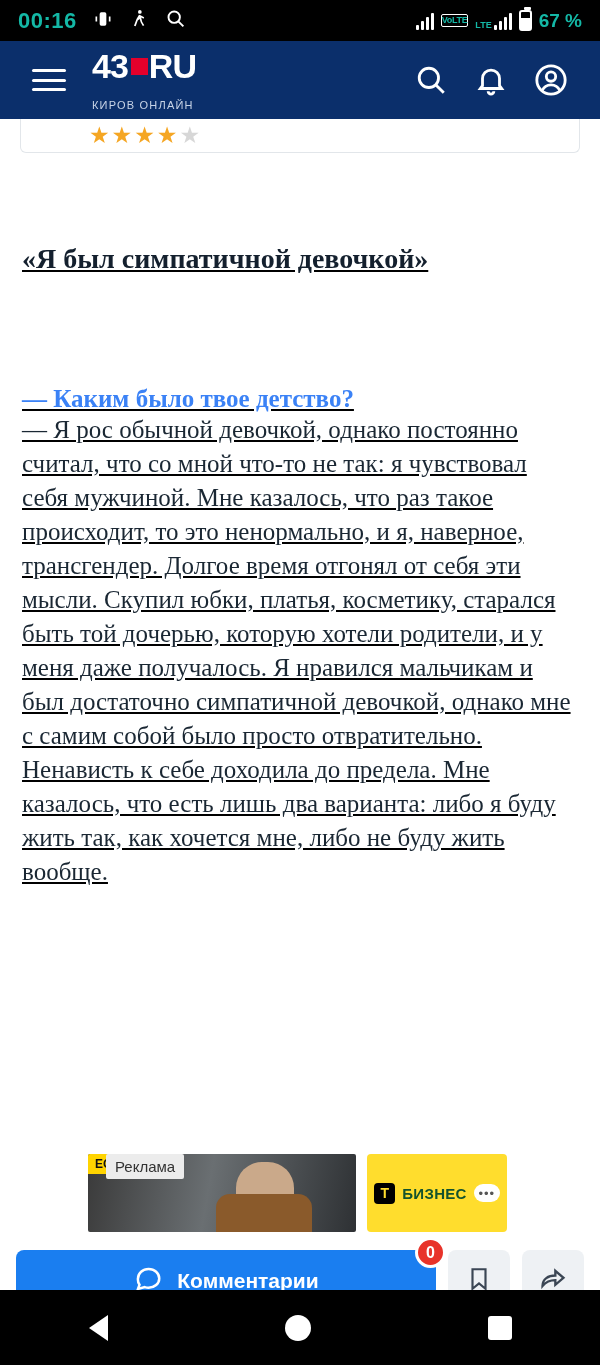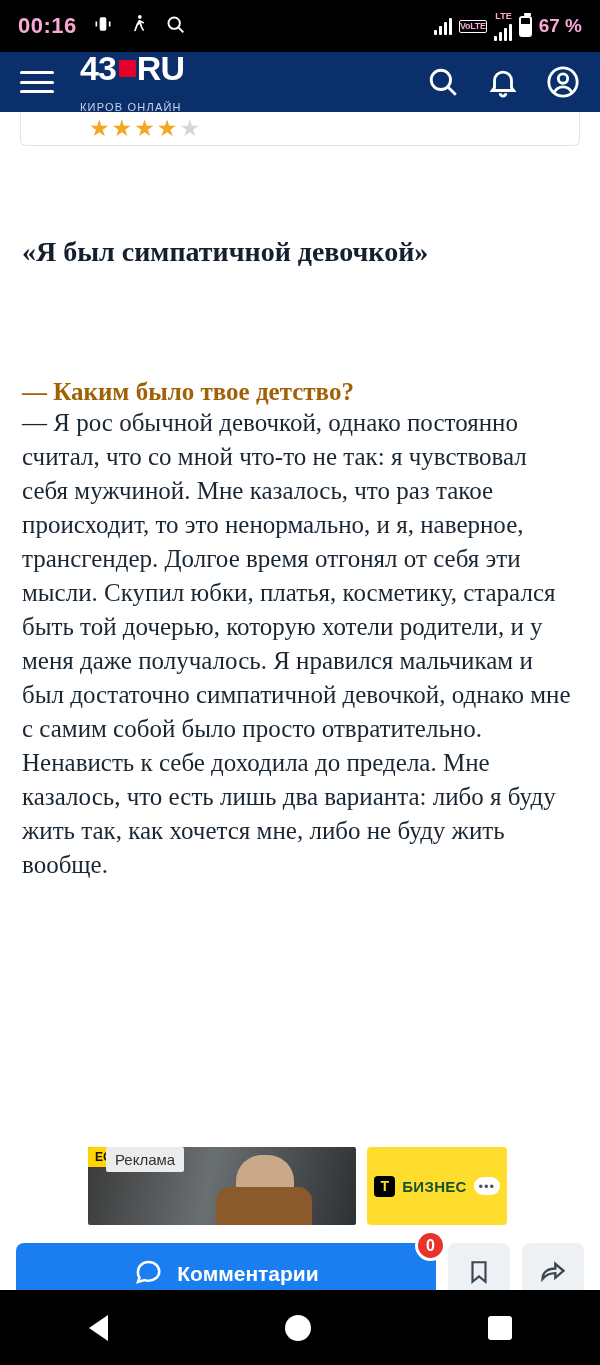--- a/index.html
+++ b/index.html
@@ -6,21 +6,21 @@
   html, body {
     width: 600px; height: 1365px;
     background: #ffffff;
     font-family: "Liberation Sans", sans-serif;
     overflow: hidden;
   }
   .screen { position: relative; width: 600px; height: 1365px; background:#fff; }
 
   
   .statusbar {
-    height: 52px; background:#000; color:#f9a8d4;
+    height: 41px; background:#000; color:#14b8a6;
     display:flex; align-items:center; justify-content:space-between;
     padding: 0 18px;
   }
   .sb-left { display:flex; align-items:center; gap:16px; }
   .sb-time { font-size:22px; font-weight:bold; letter-spacing:.5px; }
   .sb-right { display:flex; align-items:center; gap:7px; }
   .sb-batt-text { font-size:19px; font-weight:bold; }
   .ic { display:inline-block; }
 
   .bars { display:flex; align-items:flex-end; gap:2px; height:18px; }
@@ -39,52 +39,52 @@
     width:13px; height:21px; border:2px solid #fff; border-radius:3px;
     position:relative; background:linear-gradient(to top,#fff 67%, transparent 67%);
   }
   .battery:after{
     content:""; position:absolute; top:-5px; left:3px; width:7px; height:3px;
     background:#fff; border-radius:1px;
   }
 
   
   .siteheader {
-    height: 60px; background:#0b2f6b;
+    height: 78px; background:#0b2f6b;
     display:flex; align-items:center; justify-content:space-between;
-    padding: 0 20px;
+    padding: 0 32px;
   }
   .hleft { display:flex; align-items:center; gap:26px; }
   .burger { width:34px; height:22px; display:flex; flex-direction:column; justify-content:space-between; }
   .burger i { display:block; height:3px; background:#fff; border-radius:2px; }
   .logo { display:flex; flex-direction:column; align-items:flex-start; }
   .logo-row { display:flex; align-items:center; font-size:34px; font-weight:bold; color:#fff; line-height:34px; letter-spacing:-1px;}
   .logo-sq { width:17px; height:17px; background:#e4002b; margin: 0 1px 0 3px; }
   .logo-sub { font-size:11px; color:#c7d3e6; letter-spacing:1.2px; margin-top:16px; }
   .hright { display:flex; align-items:center; gap:26px; }
   .hicon { width:34px; height:34px; color:#fff; }
 
   
   .content { position:relative; background:#fff; height: 1365px; }
   .ratingcard {
     margin: 0 20px; height: 34px; border:1px solid #e2e6ea; border-top:none;
     border-radius: 0 0 6px 6px; display:flex; align-items:center; padding-left:68px;
   }
   .stars { font-size:23px; letter-spacing:2px; color:#f5a623; line-height:23px; }
   .stars .dim { color:#d7d7d7; }
 
-  .article { padding: 0 22px; }
+  .article { padding: 0 22px; text-decoration: underline; }
   h2.subhead {
     font-family:"Liberation Serif", serif;
     font-size:28px; font-weight:bold; color:#14202e;
     margin-top: 90px;
   }
   .qa-q {
     font-family:"Liberation Serif", serif;
-    font-size:25px; font-weight:bold; color:#a16207; margin-top:110px;
+    font-size:25px; font-weight:bold; color:#3b82f6; margin-top:110px;
   }
   .qa-a {
     font-family:"Liberation Serif", serif;
     font-size:25px; color:#1a2733; line-height:34px; 
   }
 
   
   .adrow { position:absolute; left:0; right:0; top:1035px; display:flex; gap:11px; padding: 0 88px; }
   .ad1 {
     position:relative; width:268px; height:78px; overflow:hidden; border-radius:2px;
@@ -193,21 +193,21 @@
       </span>
     </div>
     <div class="sb-right">
       <span class="bars">
           <i></i>
           <i></i>
           <i></i>
           <i></i>
         </span>
       <span class="volte">VoLTE</span>
-      <span style="display:flex;align-items:flex-end;gap:2px;flex-direction:column;">
+      <span style="display:flex;align-items:flex-end;gap:2px;">
         <span class="lte-label">LTE</span>
         <span class="bars">
             <i></i>
             <i></i>
             <i></i>
             <i></i>
           </span>
       </span>
       <span class="battery"></span>
       <span class="sb-batt-text">67 %</span>

